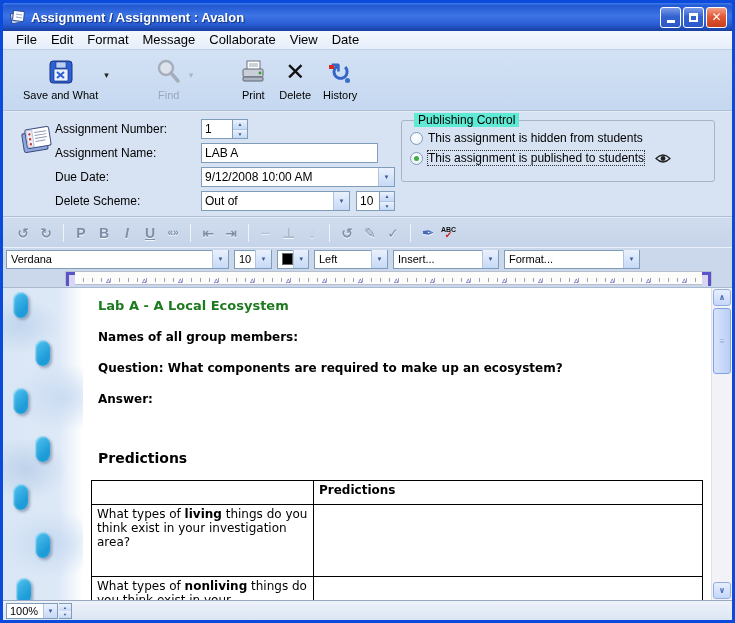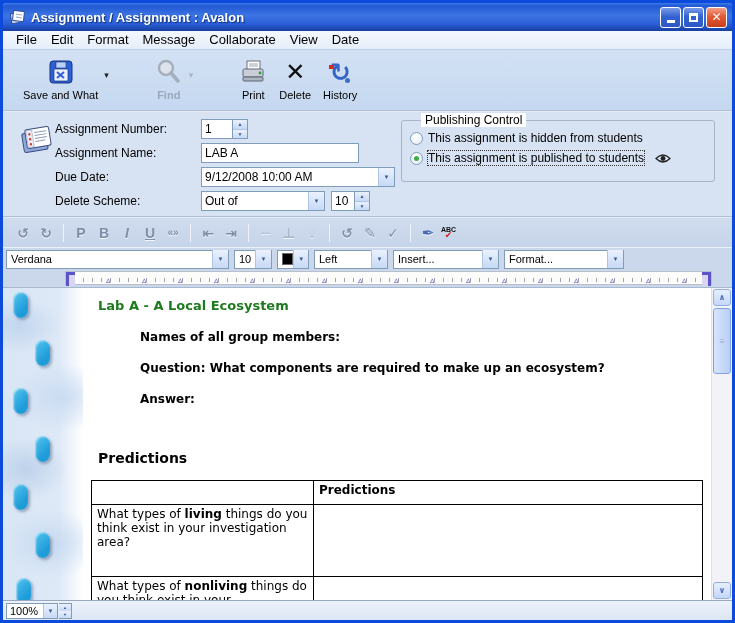--- a/index.html
+++ b/index.html
@@ -27,21 +27,21 @@
   .menubar{height:19px;flex:0 0 19px;background:linear-gradient(180deg,#F4F7FD,#E6EEFA);
     display:flex;align-items:flex-end;padding-left:6px;font-size:13px;color:#000;border-bottom:1px solid #C0D0E8;}
   .menu-item{padding:2px 7px;}
 
   
   .toolbar{height:60px;flex:0 0 60px;background:linear-gradient(180deg,#D3E1F4,#C5D8F0);
     display:flex;align-items:flex-start;padding:4px 2px 0 14px;}
   .tb-btn{display:flex;flex-direction:column;align-items:center;padding:2px 6px;border-radius:2px;}
   .tb-icon{height:32px;display:flex;align-items:center;justify-content:center;}
   .tb-label{font-size:11px;color:#000;margin-top:1px;white-space:nowrap;}
-  .tb-btn.disabled .tb-label{color:#9AA8BC;font-weight:bold;}
+  .tb-btn.disabled .tb-label{color:#9AA8BC;}
   .tb-drop{font-size:9px;color:#222;align-self:center;margin:0 14px 14px 0;}
   .tb-drop.disabled{color:#A9B6C9;}
   .x-glyph{font-size:24px;font-weight:bold;color:#111;line-height:1;}
   .hist-wrap{position:relative;font-size:25px;font-weight:bold;color:#3565C8;line-height:1;}
   .hist-flag{position:absolute;left:-1px;top:5px;width:5px;height:4px;background:#D42A1E;}
   .hist-dot{position:absolute;right:1px;bottom:2px;width:5px;height:5px;border-radius:50%;background:#3A70C8;}
 
   .hsep{height:2px;flex:0 0 2px;background:linear-gradient(180deg,#93AACB,#FFFFFF);}
 
   
@@ -56,21 +56,21 @@
     font-size:6px;color:#3A5A9A;}
   .combo{height:20px;border:1px solid #7F9DB9;background:#fff;display:flex;align-items:center;
     padding-left:3px;font-size:12px;}
   .spin{width:15px;height:20px;border:1px solid #7F9DB9;border-left:none;display:flex;
     flex-direction:column;}
   .spin i{flex:1;font-style:normal;font-size:5px;color:#3A5A9A;display:flex;align-items:center;
     justify-content:center;background:linear-gradient(180deg,#EAF1FD,#C6D9F5);border-bottom:1px solid #AFC4E2;}
   .spin i:last-child{border-bottom:none;}
   .groupbox{position:absolute;left:398px;top:8px;width:314px;height:62px;border:1px solid #A9B4C4;
     border-radius:3px;}
-  .gb-legend{position:absolute;left:19px;top:-8px;background:#ffffff;padding:0 4px;font-size:12px;}
+  .gb-legend{position:absolute;left:12px;top:-8px;background:#5eead4;padding:0 4px;font-size:12px;}
   .radio-row{position:absolute;left:8px;display:flex;align-items:center;gap:5px;font-size:12px;}
   .radio{width:13px;height:13px;border-radius:50%;border:1px solid #7B9EBD;background:
     radial-gradient(circle at 35% 30%,#FFFFFF,#E8EEF5);position:relative;flex:0 0 13px;}
   .radio.sel::after{content:"";position:absolute;inset:3px;border-radius:50%;background:#3FAE49;}
   .radio-label.focus{outline:1px dotted #333;}
   .eye{margin-left:6px;display:inline-flex;}
 
   
   .fmtbar{height:30px;flex:0 0 30px;background:linear-gradient(180deg,#D0DCEE,#C6D4E9);
     display:flex;align-items:center;padding-left:10px;gap:3px;border-bottom:1px solid #E8F0FA;}
@@ -110,21 +110,21 @@
     radial-gradient(70px 50px at 72% 35%,#CADCF2 0%,transparent 70%),
     radial-gradient(60px 45px at 28% 58%,#BED2EB 0%,transparent 70%),
     radial-gradient(70px 50px at 60% 82%,#C7DAF1 0%,transparent 70%),
     linear-gradient(90deg,#D9E6F5 0%,#DEE9F7 70%,#FFFFFF 100%);}
   .leftstrip b{position:absolute;width:15px;height:26px;border-radius:8px;
     background:linear-gradient(135deg,#55C4F0,#1E9CD8 70%);
     box-shadow:2px 2px 3px rgba(90,110,140,.55), inset 1px 1px 2px rgba(255,255,255,.6);}
   .doccontent{flex:1;position:relative;padding:8px 10px 0 15px;overflow:hidden;
     font-family:"DejaVu Sans",sans-serif;font-size:12px;color:#000;}
   .doc-heading{color:#1E7A1E;font-weight:bold;font-size:13px;margin:2px 0 0 0;}
-  .doc-para{font-weight:bold;margin-top:17px;margin-left:42px;}
+  .doc-para{font-weight:bold;margin-top:17px;}
   .doc-section{font-weight:bold;font-size:14px;margin-top:44px;}
   .doc-table{border-collapse:collapse;margin:14px 0 0 -7px;table-layout:fixed;width:612px;
     font-size:12px;}
   .doc-table td{border:1px solid #000;vertical-align:top;padding:2px 5px;}
   .doc-table .c1{width:222px;}
   .doc-table tr.hdr td{font-weight:bold;height:24px;}
   .doc-table tr.r1 td{height:72px;}
   .doc-table tr.r2 td{height:80px;}
 
   
@@ -264,34 +264,34 @@
     <div class="f-field" style="left:198px;top:7px">
       <span class="txt" style="width:32px">1</span>
       <span class="spin">
         <i>▲</i>
         <i>▼</i>
       </span>
     </div>
 
     <span class="f-label" style="top:34px">Assignment Name:</span>
     <div class="f-field" style="left:198px;top:31px">
-      <span class="txt" style="width:158px">LAB A</span>
+      <span class="txt" style="width:177px">LAB A</span>
     </div>
 
     <span class="f-label" style="top:58px">Due Date:</span>
     <div class="f-field" style="left:198px;top:55px">
       <span class="combo" style="width:194px">
         <span>9/12/2008 10:00 AM</span>
         <span class="arrowbtn">▼</span>
       </span>
     </div>
 
     <span class="f-label" style="top:82px">Delete Scheme:</span>
     <div class="f-field" style="left:198px;top:79px">
-      <span class="combo" style="width:124px">
+      <span class="combo" style="width:149px">
         <span>Out of</span>
         <span class="arrowbtn">▼</span>
       </span>
       <span style="width:6px"></span>
       <span class="txt" style="width:24px">10</span>
       <span class="spin">
         <i>▲</i>
         <i>▼</i>
       </span>
     </div>
@@ -359,21 +359,21 @@
       <span class="arrowbtn">▼</span>
     </span>
     <span class="cb" style="width:74px">
       <span>Left</span>
       <span class="arrowbtn">▼</span>
     </span>
     <span class="cb" style="width:106px">
       <span>Insert...</span>
       <span class="arrowbtn">▼</span>
     </span>
-    <span class="cb" style="width:120px">
+    <span class="cb" style="width:136px">
       <span>Format...</span>
       <span class="arrowbtn">▼</span>
     </span>
   </div>
 
   <div class="rulerrow">
     <div class="ruler">
       <span class="lmarker"></span>
       <span class="rmarker"></span>
       <span></span>

